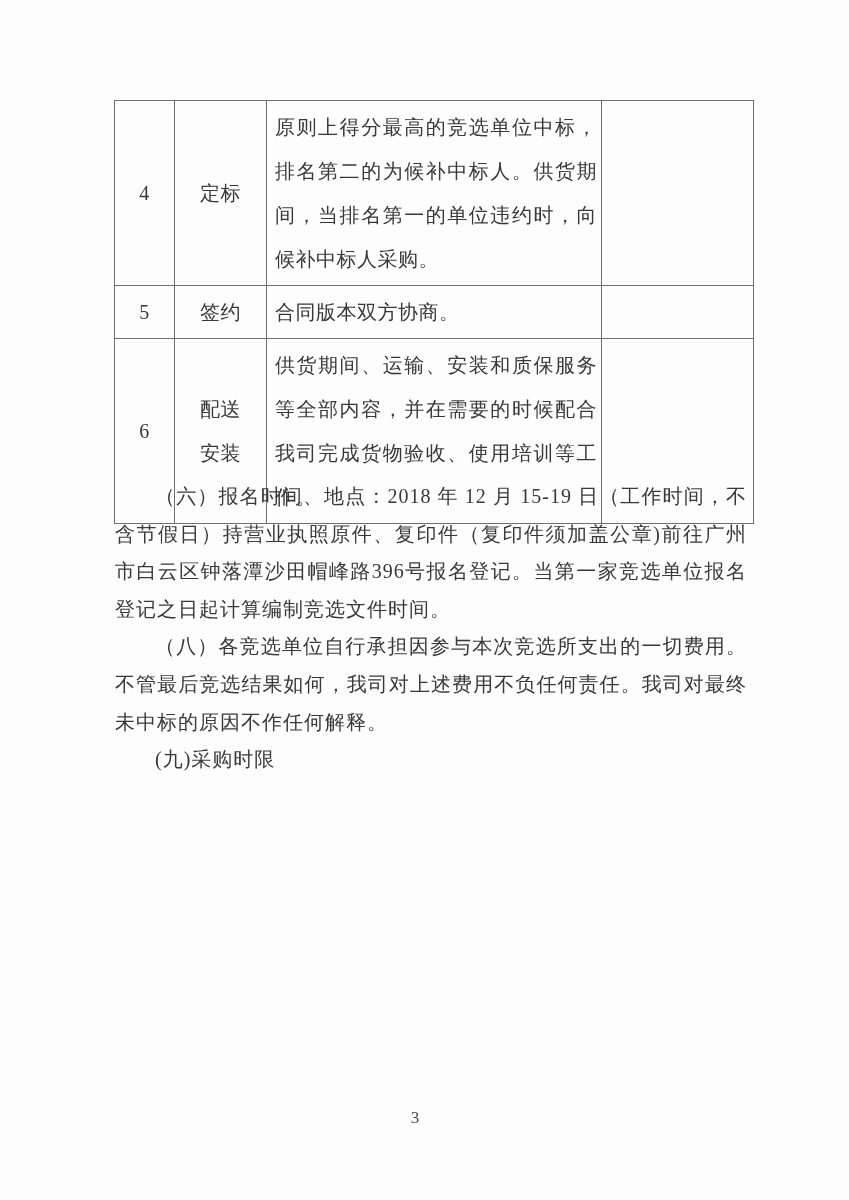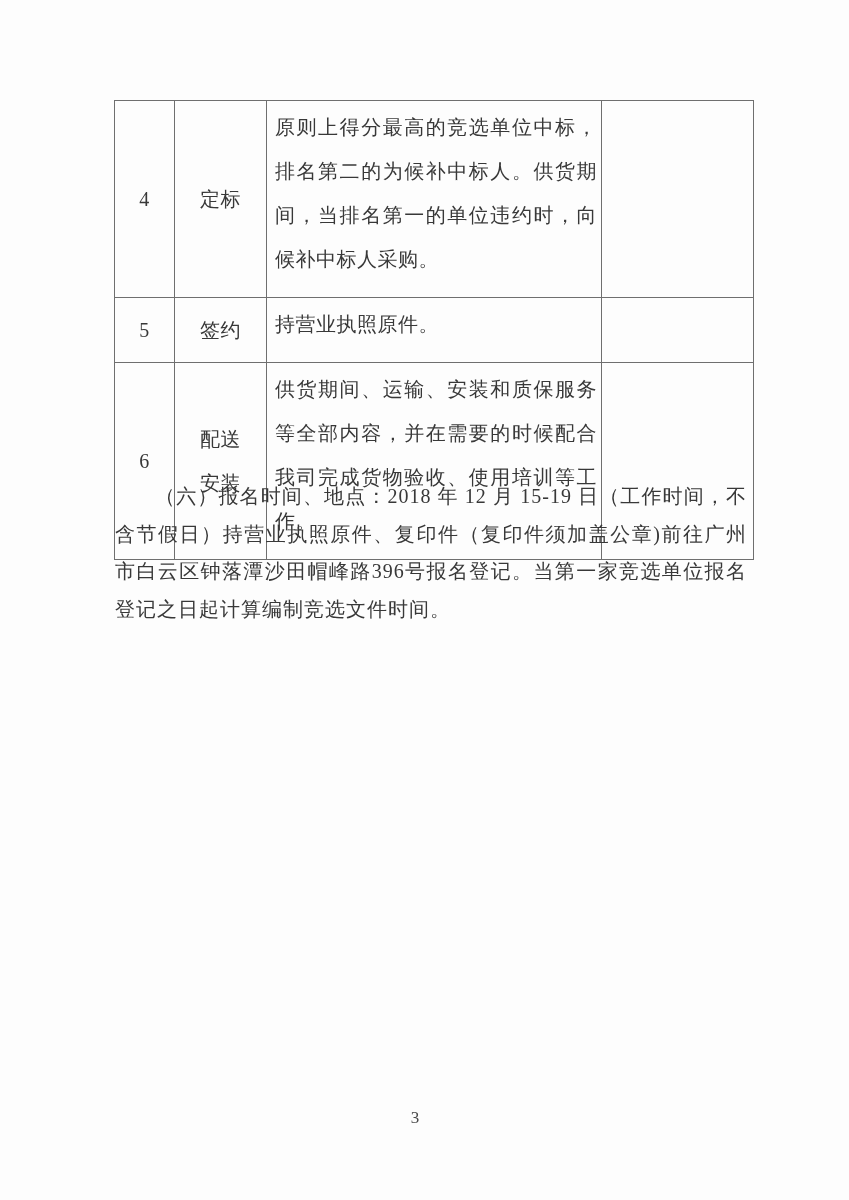--- a/index.html
+++ b/index.html
@@ -37,21 +37,21 @@
   td.c-stage {
     text-align: center;
   }
   td.c-stage .stage-text {
     display: inline-block;
     white-space: pre-line;
     line-height: 2.2;
     text-align: center;
   }
   td.c-desc {
-    padding: 4px 4px 16px 8px;
+    padding: 4px 4px 4px 8px;
     line-height: 2.2;
     text-align: justify;
     text-justify: inter-character;
   }
   
   .body-text {
     position: absolute;
     left: 115px;
     top: 478px;
     width: 632px;
@@ -91,32 +91,34 @@
     <tbody>
       <tr style="height:178px">
         <td class="c-num">4</td>
         <td class="c-stage"><span class="stage-text">定标</span></td>
         <td class="c-desc">原则上得分最高的竞选单位中标，排名第二的为候补中标人。供货期间，当排名第一的单位违约时，向候补中标人采购。</td>
         <td class="c-note"></td>
       </tr>
       <tr style="height:48px">
         <td class="c-num">5</td>
         <td class="c-stage"><span class="stage-text">签约</span></td>
-        <td class="c-desc">持营业执照原件。</td>
+        <td class="c-desc">合同版本双方协商。</td>
         <td class="c-note"></td>
       </tr>
       <tr style="height:138px">
         <td class="c-num">6</td>
         <td class="c-stage"><span class="stage-text">配送
 安装</span></td>
         <td class="c-desc">供货期间、运输、安装和质保服务等全部内容，并在需要的时候配合我司完成货物验收、使用培训等工作。</td>
         <td class="c-note"></td>
       </tr>
     </tbody>
   </table>
 
   <div class="body-text">
     <p class="para">（六）报名时间、地点：2018 年 12 月 15-19 日（工作时间，不含节假日）持营业执照原件、复印件（复印件须加盖公章)前往广州市白云区钟落潭沙田帽峰路396号报名登记。当第一家竞选单位报名登记之日起计算编制竞选文件时间。</p>
+    <p class="para">（八）各竞选单位自行承担因参与本次竞选所支出的一切费用。不管最后竞选结果如何，我司对上述费用不负任何责任。我司对最终未中标的原因不作任何解释。</p>
+    <p class="para">(九)采购时限</p>
   </div>
 
   <div class="page-number">3</div>
 
 </div>
 
 </body></html>

